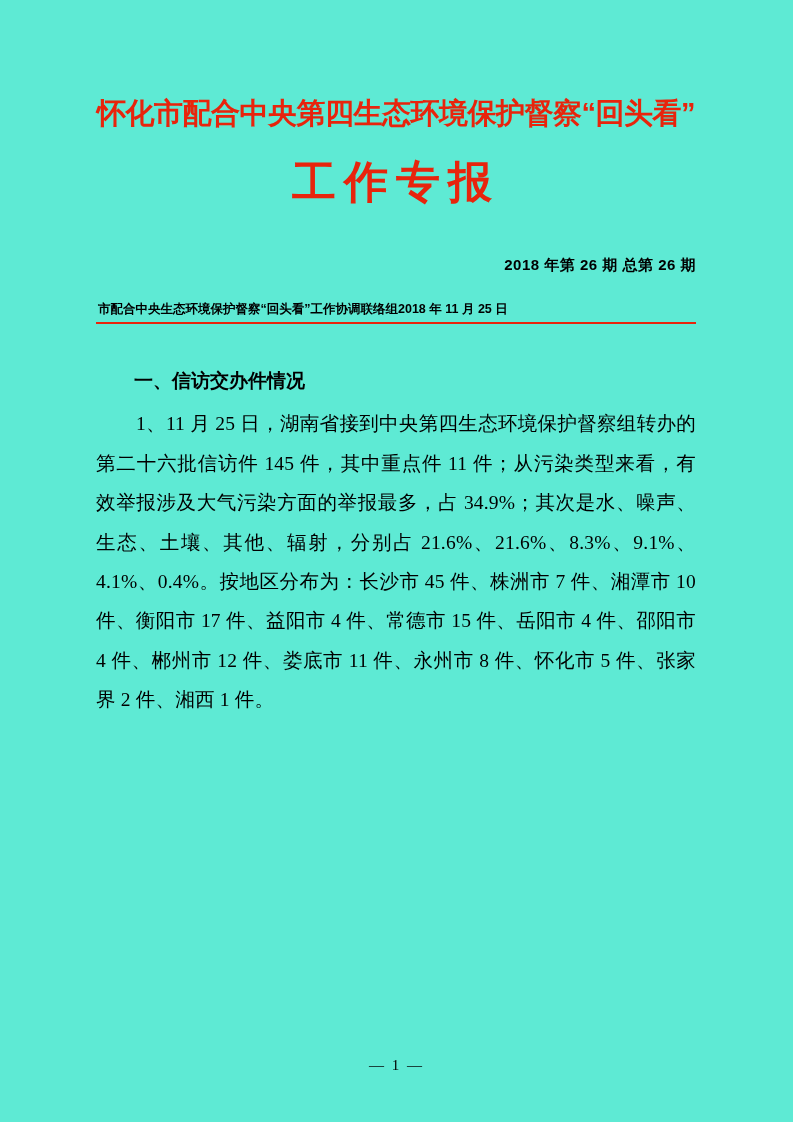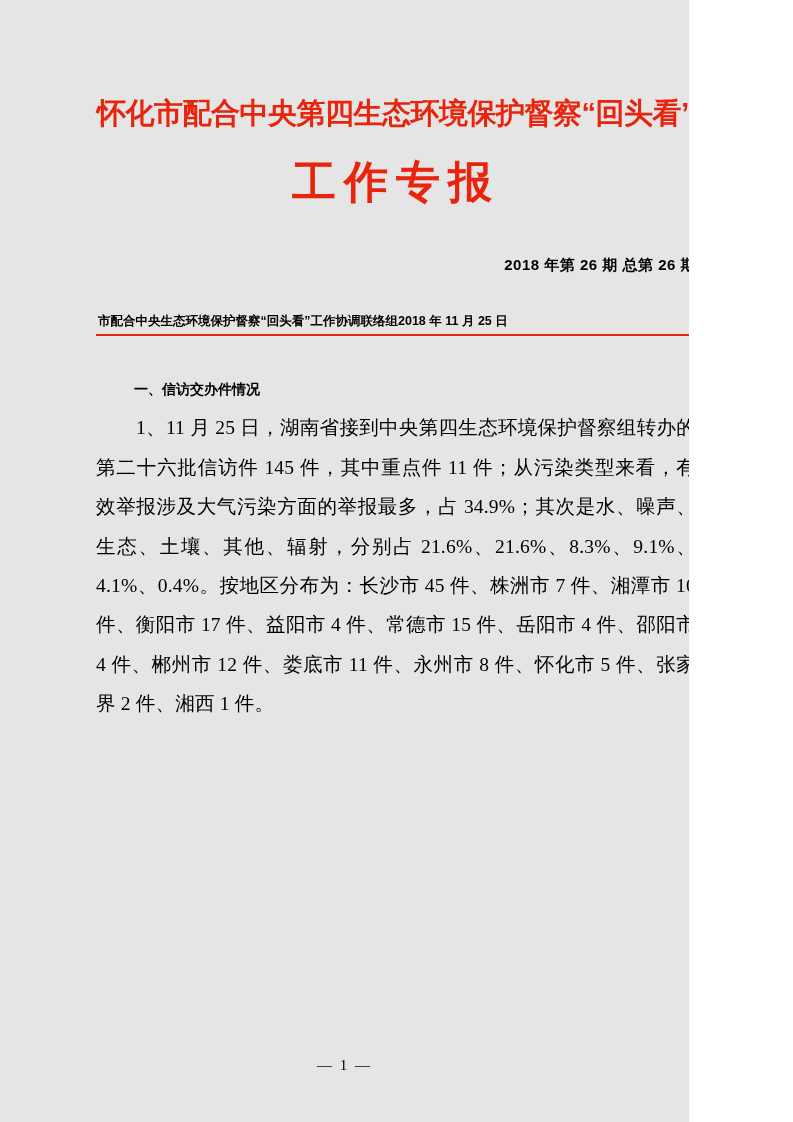--- a/index.html
+++ b/index.html
@@ -5,23 +5,23 @@
   html, body {
     margin: 0;
     padding: 0;
     background: #ffffff;
   }
   body {
     font-family: "Liberation Serif", "DejaVu Serif", serif;
   }
   .page {
     position: relative;
-    width: 689px;
+    width: 793px;
     height: 1122px;
-    background: #e5e5e5;
+    background: #5eead4;
     overflow: hidden;
   }
   .doc {
     position: absolute;
     left: 96px;
     top: 0;
     width: 600px;
     height: 1122px;
   }
   
@@ -61,34 +61,34 @@
     margin-top: 26px;
     display: flex;
     align-items: flex-end;
     font-family: "Liberation Sans", "DejaVu Sans", sans-serif;
     font-weight: bold;
     font-size: 12.5px;
     color: #000000;
     padding: 0 2px 4px 2px;
   }
   .issuer-left { white-space: nowrap; }
-  .issuer-right { white-space: nowrap; padding-right: 6px; margin-top: 12px; }
+  .issuer-right { white-space: nowrap; padding-right: 6px; }
   .red-rule {
     height: 2.5px;
     background: #e8240c;
     width: 100%;
   }
   
   .body-area {
     margin-top: 42px;
   }
   .section-heading {
     font-family: "Liberation Sans", "DejaVu Sans", sans-serif;
     font-weight: bold;
-    font-size: 14px;
+    font-size: 19px;
     color: #000000;
     text-indent: 38px;
     line-height: 1.6;
   }
   .para {
     font-family: "Liberation Serif", "DejaVu Serif", serif;
     font-size: 19.5px;
     color: #000000;
     line-height: 2.02;
     text-align: justify;

